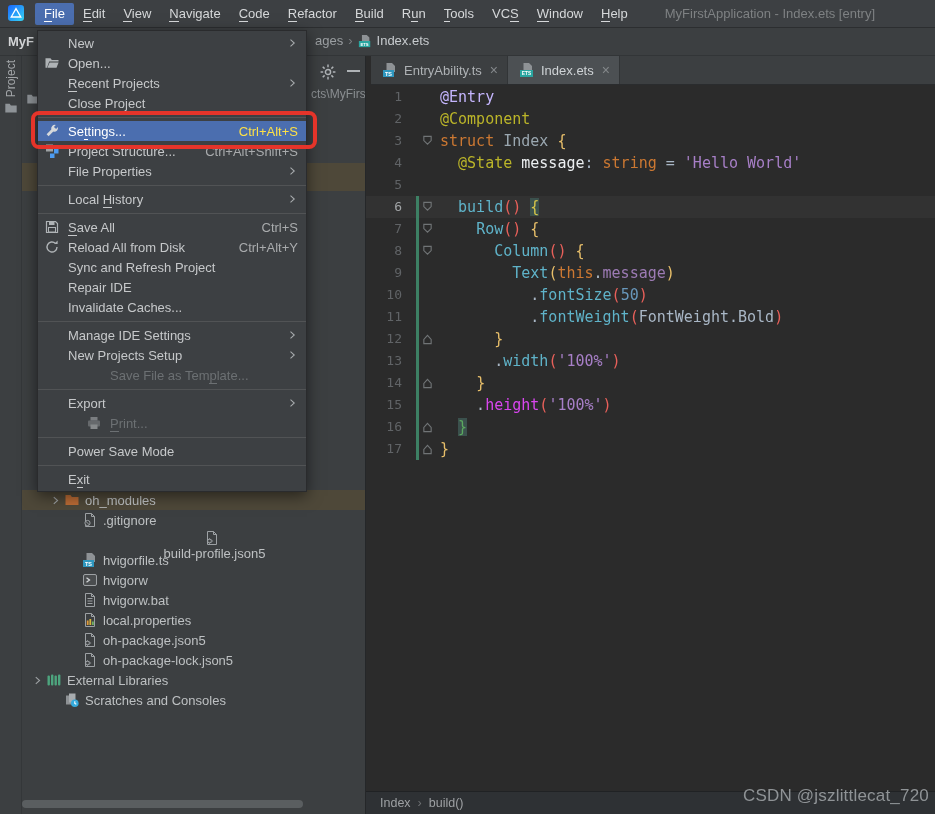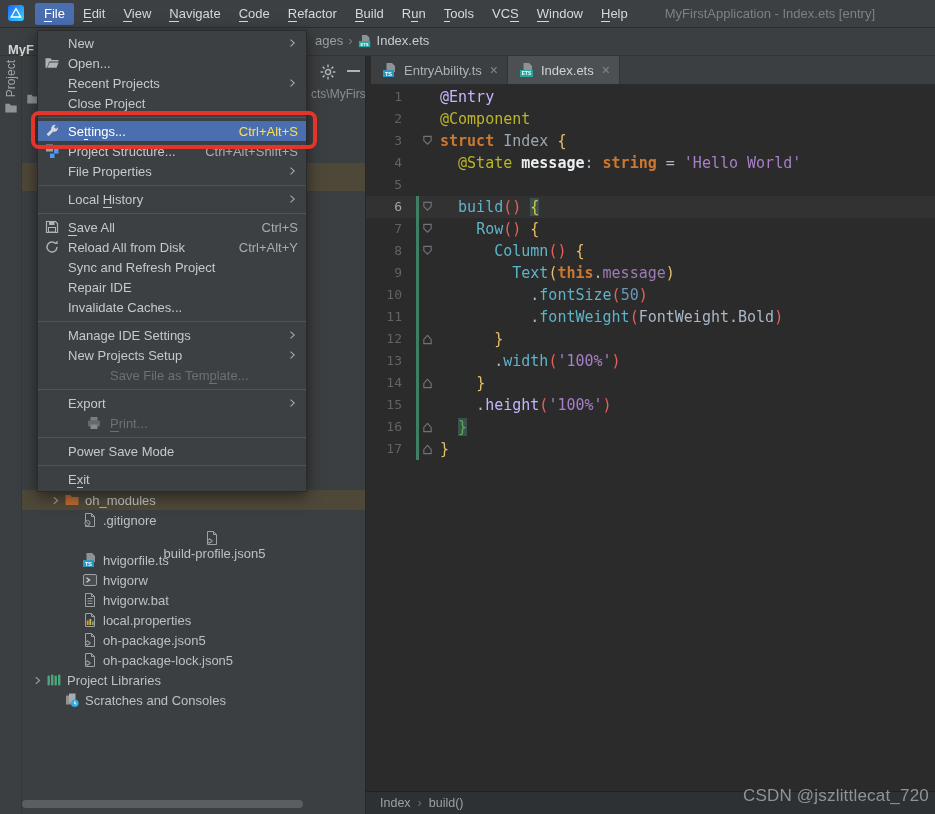--- a/index.html
+++ b/index.html
@@ -11,21 +11,21 @@
   #titlebar { position:absolute; left:0; top:0; width:935px; height:28px; background:#3D4043;
     display:flex; align-items:center; border-bottom:1px solid #2c2e30; }
   #logo { width:18px; height:18px; margin:0 9px 0 8px; flex:none; }
   .mb-item { height:22px; line-height:22px; padding:0 9px; color:#D6D8DA; font-size:13px; border-radius:2px; }
   .mb-item.sel { background:#4B6EAF; color:#fff; }
   .mb-item u { text-decoration:none; border-bottom:1px solid currentColor; }
   #win-title { margin-left:28px; color:#7E8183; font-size:13px; white-space:nowrap; }
 
   
   #navbar { position:absolute; left:0; top:28px; width:935px; height:28px; background:#3C3F41; border-bottom:1px solid #323537; }
-  #nav-proj { position:absolute; left:8px; top:14px; color:#D4D6D8; font-size:13px; font-weight:bold; }
+  #nav-proj { position:absolute; left:8px; top:6px; color:#D4D6D8; font-size:13px; font-weight:bold; }
   #nav-crumb { position:absolute; left:315px; top:5px; display:flex; align-items:center; gap:5px; }
   #nav-crumb .tail { color:#9B9FA2; font-size:13px; }
   #nav-crumb .sep { color:#7A7E81; font-size:13px; }
   #nav-crumb .file { color:#C7CBCE; font-size:13px; }
   .i14 svg { width:14px; height:14px; display:block; }
   .i16 svg { width:16px; height:16px; display:block; }
 
   
   #tool-strip { position:absolute; left:0; top:56px; width:22px; height:758px; background:#3C3F41; border-right:1px solid #343739; }
   #proj-tab { position:absolute; left:0; top:4px; width:22px; display:flex; flex-direction:column; align-items:center; gap:4px; }
@@ -56,21 +56,21 @@
   #code { position:absolute; left:0; top:29px; width:570px; bottom:23px; overflow:hidden; padding-top:1px; }
   .line { display:flex; align-items:stretch; height:22px; position:relative; }
   .line.cur { background:#323232; }
   .ln { width:42px; flex:none; text-align:right; padding-right:6px; color:#606366; font:13px/22px "DejaVu Sans Mono", monospace; }
   .line.cur .ln { color:#A1A4A6; }
   .gbar { width:3px; flex:none; margin-left:8px; }
   .gbar.on { background:#3D8064; }
   .fold { width:17px; flex:none; display:flex; align-items:center; justify-content:center; }
   .fold svg { width:11px; height:12px; }
   .ctext { white-space:pre; font:15px/22px "DejaVu Sans Mono", monospace; color:#A9B7C6; padding-left:4px; }
-  .ctext .b { font-weight:bold;text-align:right; }
+  .ctext .b { font-weight:normal;text-align:right; }
   .ctext .hl { background:#3B514D; }
   #crumbbar { position:absolute; left:0; bottom:0; width:570px; height:23px; background:#2E3134; border-top:1px solid #202224;
     display:flex; align-items:center; gap:7px; padding-left:14px; font-size:12.5px; color:#9DA0A3; }
   #crumbbar .csep { color:#6E7174; }
 
   
   #filemenu { position:absolute; left:37px; top:30px; width:270px; background:#3D4043; border:1px solid #2A2B2D;
     box-shadow:0 4px 14px rgba(0,0,0,.5); z-index:40; padding:2px 0; }
   .mrow { height:20px; display:flex; align-items:center; padding:0 8px 0 6px; font-size:13px; color:#C6C8CA; }
   .mrow .micon { width:20px; height:16px; flex:none; margin-right:4px; }
@@ -279,21 +279,21 @@
             </svg>
           </span>
           <span class="ticon"><svg viewBox="0 0 16 16" xmlns="http://www.w3.org/2000/svg">
               <g fill="#4DA57E">
                 <rect x="1.5" y="3.5" width="2.4" height="10" rx="1"></rect>
                 <rect x="5" y="2.5" width="2.4" height="11" rx="1"></rect>
                 <rect x="8.5" y="3.5" width="2.4" height="10" rx="1"></rect>
                 <rect x="12" y="2.5" width="2.4" height="11" rx="1"></rect>
               </g>
             </svg></span>
-          <span>Project Libraries</span>
+          <span>External Libraries</span>
         </div>
         <div class="trow" style="padding-left: 24px;">
           <span class="chev"></span>
           <span class="ticon"><svg viewBox="0 0 16 16" xmlns="http://www.w3.org/2000/svg">
               <path d="M2 3.5h6.5v9H2z" fill="#8E9295"></path>
               <path d="M5 1.5h6.5v9H5z" fill="#A8ACAF"></path>
               <circle cx="10.8" cy="11.2" r="3.8" fill="#35AADC"></circle>
               <path d="M10.8 9.3v2.1l1.5.9" stroke="#fff" fill="none" stroke-width="1.1"></path>
             </svg></span>
           <span>Scratches and Consoles</span>
@@ -433,21 +433,21 @@
             <svg viewBox="0 0 12 13">
               <path d="M2 11.5h8V7L6 2.5 2 7z" fill="none" stroke="#707476" stroke-width="1.2"></path>
             </svg>
           </span>
           <span class="ctext"><span style="color: rgb(169, 183, 198);">    </span><span style="color: rgb(232, 191, 106);">}</span></span>
         </div>
         <div class="line">
           <span class="ln">15</span>
           <span class="gbar on"></span>
           <span class="fold"></span>
-          <span class="ctext"><span style="color: rgb(169, 183, 198);">    .</span><span style="color: #c4b5fd;">height</span><span style="color: rgb(232, 96, 90);">(</span><span style="color: rgb(167, 127, 199);">'100%'</span><span style="color: rgb(232, 96, 90);">)</span></span>
+          <span class="ctext"><span style="color: rgb(169, 183, 198);">    .</span><span style="color: #d946ef;">height</span><span style="color: rgb(232, 96, 90);">(</span><span style="color: rgb(167, 127, 199);">'100%'</span><span style="color: rgb(232, 96, 90);">)</span></span>
         </div>
         <div class="line">
           <span class="ln">16</span>
           <span class="gbar on"></span>
           <span class="fold">
             <svg viewBox="0 0 12 13">
               <path d="M2 11.5h8V7L6 2.5 2 7z" fill="none" stroke="#707476" stroke-width="1.2"></path>
             </svg>
           </span>
           <span class="ctext"><span style="color: rgb(169, 183, 198);">  </span><span class="hl" style="color: rgb(91, 168, 95);">}</span></span>

